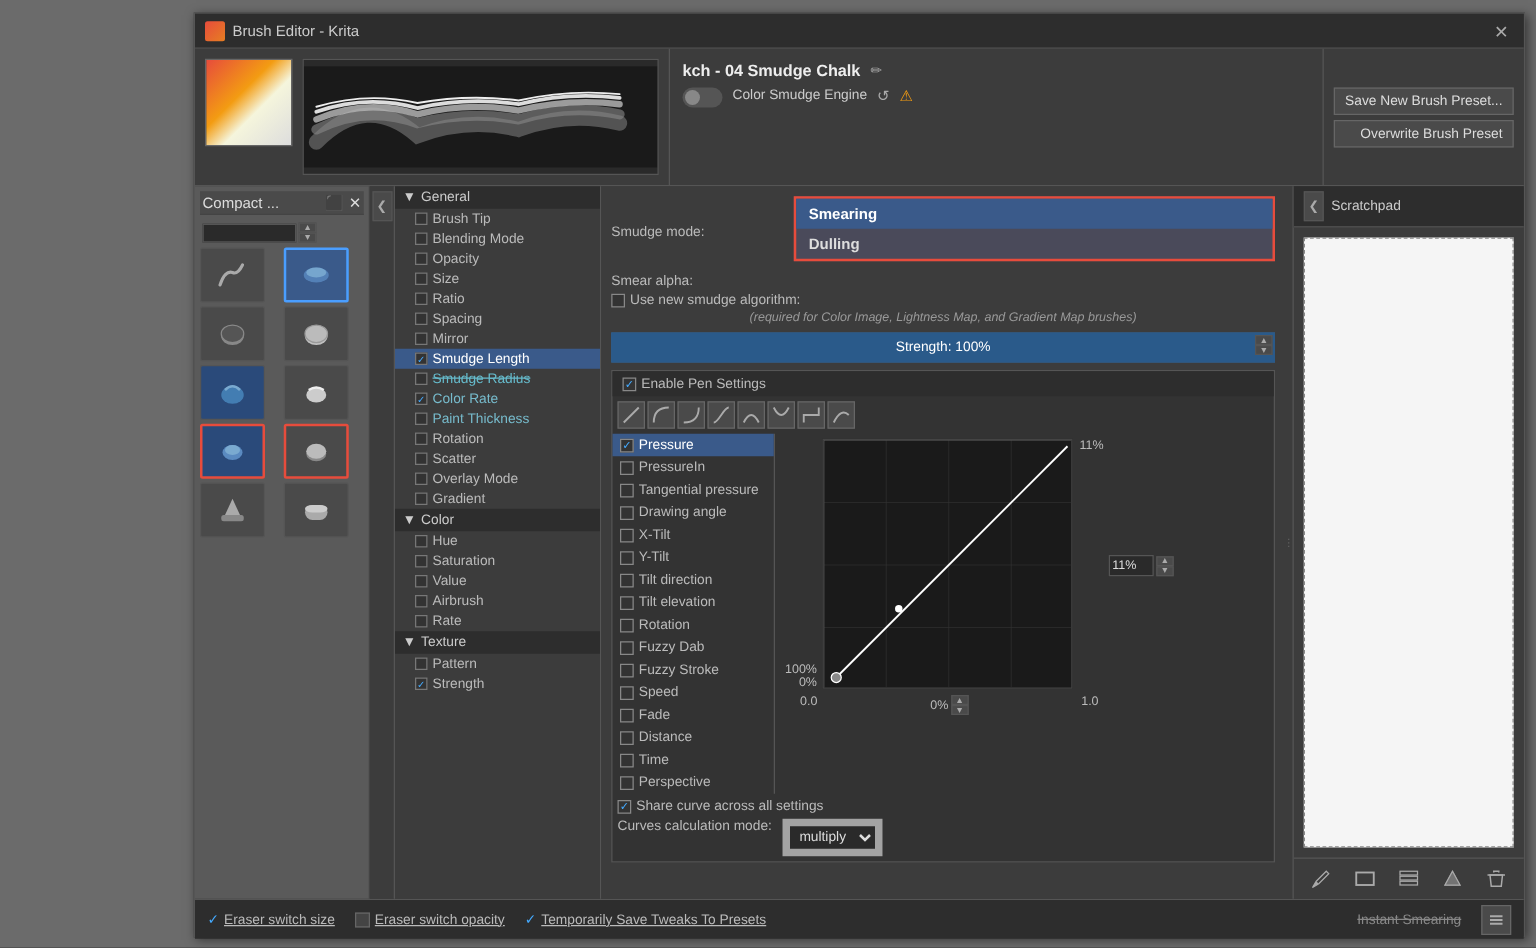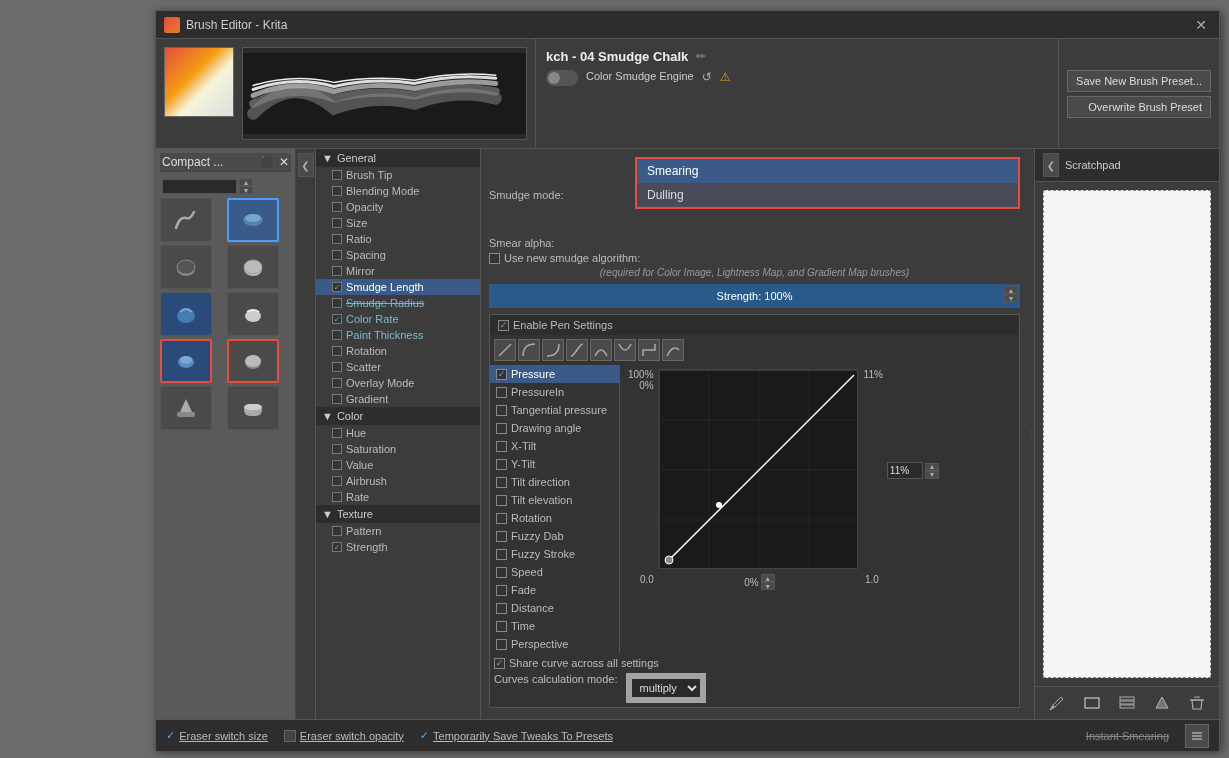--- a/index.html
+++ b/index.html
@@ -297,21 +297,22 @@
       background: #3c3c3c;
       padding: 8px;
       overflow-y: auto;
       position: relative;
     }
 
     
     .smudge-mode-section {
       border: 2px solid #e74c3c;
       background: #4a4a5a;
-      margin-bottom: 24px;
+      margin-bottom: 6px;
+      font-weight: bold;
     }
     .smudge-dropdown-item {
       padding: 5px 10px;
       font-size: 12px;
       color: #ddd;
       cursor: pointer;
     }
     .smudge-dropdown-item.selected {
       background: #3a5a8a;
       color: #fff;
@@ -944,21 +945,21 @@
             </div>
             <div class="sensor-item">
               <div class="checkbox-sm"></div>
               <span>Perspective</span>
             </div>
           </div>
 
           <div style="display:flex; flex-direction:column; padding:4px;">
             <div style="display:flex; gap:4px;">
 
-              <div style="display:flex;flex-direction:column;justify-content:flex-start;align-items:flex-end;padding-bottom:2px;">
+              <div style="display:flex;flex-direction:column;justify-content:flex-end;align-items:flex-end;padding-bottom:2px;">
                 <span style="font-size:10px;color:#bbb;">100%</span>
                 <span style="font-size:10px;color:#bbb;">0%</span>
               </div>
 
               <div style="position:relative;">
                 <svg width="200" height="200" style="background:#1a1a1a;border:1px solid #444;">
 
                   <line x1="0" y1="50" x2="200" y2="50" stroke="#333" stroke-width="0.5"></line>
                   <line x1="0" y1="100" x2="200" y2="100" stroke="#333" stroke-width="0.5"></line>
                   <line x1="0" y1="150" x2="200" y2="150" stroke="#333" stroke-width="0.5"></line>

